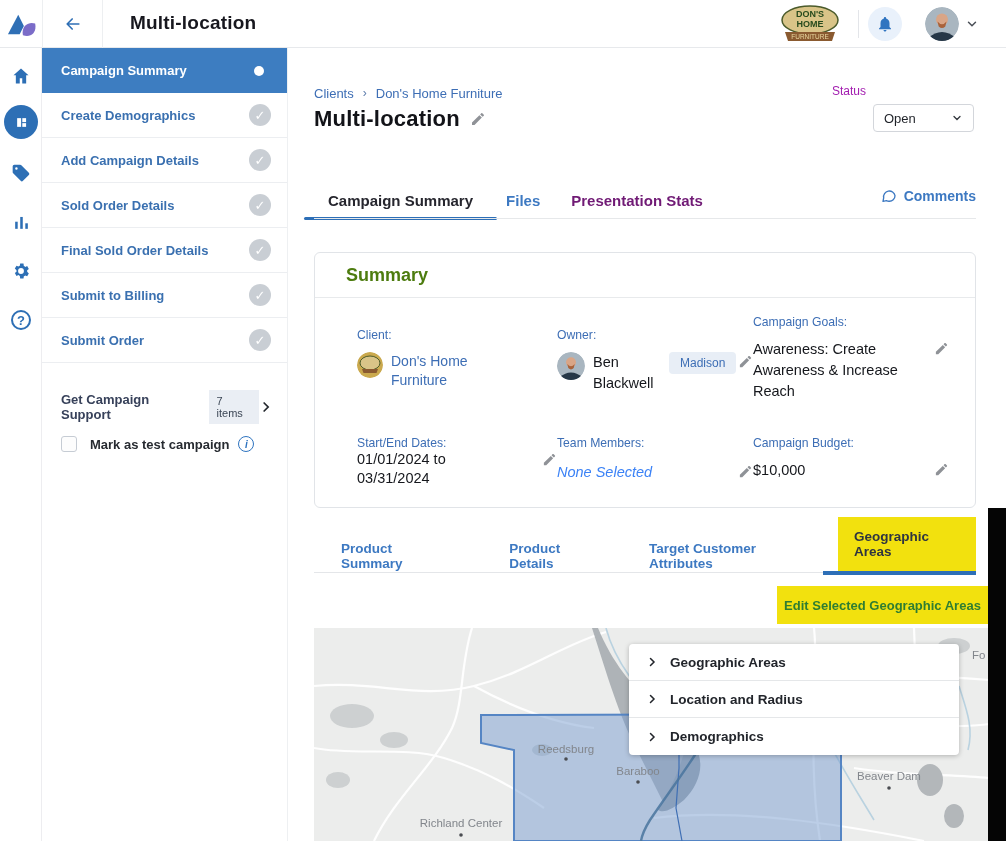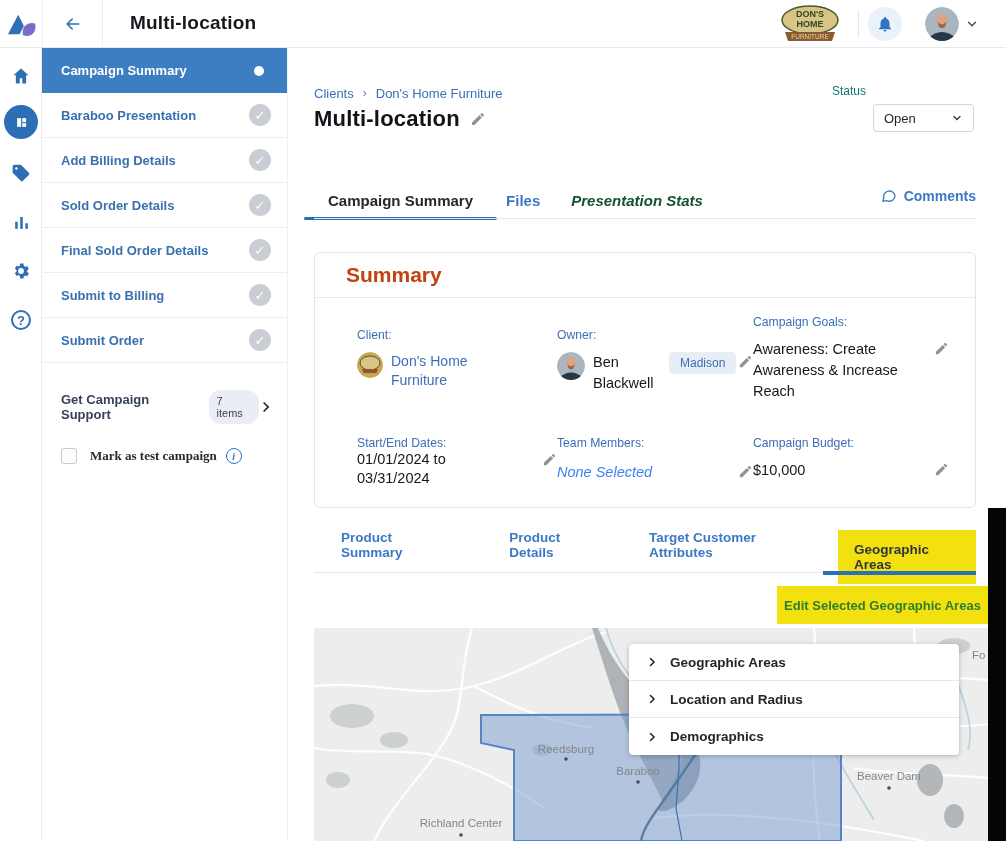--- a/index.html
+++ b/index.html
@@ -27,66 +27,66 @@
   
   .sidebar { position:absolute; left:42px; top:48px; width:246px; height:793px; background:#fff; border-right:1px solid #eef0f2; z-index:20; }
   .step { height:45px; display:flex; align-items:center; padding:0 16px 0 19px; border-bottom:1px solid #eceef1; cursor:pointer; }
   .step-label { font-size:13px; font-weight:600; color:#3a70b0; flex:1; }
   .step.active { background:#3d7dc1; border-bottom:none; }
   .step.active .step-label { color:#fff; }
   .dot { width:10px; height:10px; border-radius:50%; background:#fff; margin-right:7px; }
   .check { width:22px; height:22px; border-radius:50%; background:#c9ced4; color:#fff; font-size:13px; display:flex; align-items:center; justify-content:center; }
   .support { margin-top:27px; padding:0 14px 0 19px; display:flex; align-items:center; cursor:pointer; }
   .support-label { font-size:13px; font-weight:700; color:#37415a; }
-  .badge-items { margin-left:9px; background:#eaeef4; color:#3c4756; font-size:11px; padding:5px 8px; border-radius:12px; }
+  .badge-items { margin-left:9px; background:#eaeef4; color:#3c4756; font-size:11px; padding:5px 8px; border-radius:0; }
   .support-chev { margin-left:auto; }
-  .testrow { margin-top:24px; padding-left:19px; display:flex; align-items:flex-start;font-family:Liberation Serif, serif; }
+  .testrow { margin-top:12px; padding-left:19px; display:flex; align-items:flex-end; }
   .checkbox { width:16px; height:16px; border:1px solid #c6ccd4; border-radius:3px; background:#fdfdfd; cursor:pointer; }
   .test-label { margin-left:13px; font-size:13px; font-weight:600; color:#272b31; }
   .info-icon { margin-left:9px; width:16px; height:16px; border-radius:50%; border:1.6px solid #2f74c0; color:#2f74c0; font-size:10px; font-weight:700; font-style:italic; display:flex; align-items:center; justify-content:center; cursor:pointer; }
 
   
   .main { position:absolute; left:288px; top:48px; width:718px; height:793px; background:#fff; }
   .breadcrumb { position:absolute; left:26px; top:38px; font-size:13px; color:#3d6eb5; display:flex; align-items:flex-start; }
   .crumb { cursor:pointer; }
   .crumb-sep { margin:0 9px; font-size:12px; color:#5f7fae; }
   .page-title-row { position:absolute; left:26px; top:58px; display:flex; align-items:center; }
   .page-title { font-size:22px; font-weight:700; color:#121318; letter-spacing:.2px; }
   .pencil { margin-left:10px; cursor:pointer; display:inline-flex; }
   .status-wrap { position:absolute; left:544px; top:36px; width:142px; }
-  .status-label { font-size:12px; color:#0f766e; }
+  .status-label { font-size:12px; color:#a21caf; }
   .status-select { margin-top:6px; height:28px; border:1px solid #d3d6db; border-radius:4px; background:#fff; display:flex; align-items:center; justify-content:space-between; padding:0 10px; font-size:13px; color:#1f2228; cursor:pointer;margin-left:41px; }
 
   .tabs { position:absolute; left:26px; top:136px; width:662px; height:36px; }
   .tabs-inner { display:flex; align-items:center; height:33px; }
   .tab { font-size:15px; padding:0 14px; cursor:pointer; position:relative; height:33px; display:flex; align-items:center; }
   .tab.t-active { color:#26262e; font-weight:700; }
   .tab.t-blue { color:#3d79c2; font-weight:600; }
-  .tab.t-gray { color:#14532d; font-weight:600;font-style:italic; }
+  .tab.t-gray { color:#701a75; font-weight:600; }
   .tab.t-active::after { content:""; position:absolute; left:-10px; right:-10px; bottom:-3px; height:3px; border-radius:2px; background:#2d6fb7; }
   .tabs-divider { position:absolute; left:0; right:0; top:34px; height:1px; background:#e6e8ea; }
   .comments { position:absolute; right:0; top:4px; display:flex; align-items:center; gap:7px; color:#3d79c2; font-size:14px; font-weight:600; cursor:pointer; }
 
   
   .card { position:absolute; left:26px; top:204px; width:662px; height:256px; border:1px solid #e1e4e8; border-radius:6px; background:#fff; }
-  .card-header { height:45px; display:flex; align-items:center; padding-left:31px; font-size:21px; font-weight:700; color:#c2410c; border-bottom:1px solid #e8eaec; }
+  .card-header { height:45px; display:flex; align-items:center; padding-left:31px; font-size:18px; font-weight:700; color:#4d7c0f; border-bottom:1px solid #e8eaec; }
   .card-body { padding:30px 26px 0 42px; display:grid; grid-template-columns:200px 196px 1fr; row-gap:34px; }
   .f-label { font-size:12.2px; color:#3d6eb5; margin-bottom:10px; }
   .f-content { display:flex; align-items:flex-start; }
   .f-value { font-size:14.5px; color:#15171c; line-height:1.45; }
   .f-link { font-size:14px; color:#3d6eb5; line-height:1.35; cursor:pointer; }
   .mini-logo { width:26px; height:26px; border-radius:50%; overflow:hidden; flex:0 0 26px; margin-right:8px; }
   .owner-avatar { width:28px; height:28px; border-radius:50%; overflow:hidden; flex:0 0 28px; margin-right:8px; }
   .badge-city { background:#e8eef6; color:#3d6eb5; font-size:12px; padding:4px 11px; border-radius:4px; margin-left:8px; white-space:nowrap; }
   .f-pencil { margin-left:auto; cursor:pointer; display:inline-flex; padding-top:2px; }
   .italic-gray { font-style:italic; color:#3b82f6; }
 
   
   .subtabs { position:absolute; left:26px; top:482px; width:662px; height:45px; }
-  .subtabs-row { display:flex; align-items:flex-start; height:41px; }
+  .subtabs-row { display:flex; align-items:flex-end; height:41px; }
   .subtab { font-size:13.5px; font-weight:600; color:#3d79c2; cursor:pointer; }
   .st1 { margin-left:27px; } .st2 { margin-left:62px; } .st3 { margin-left:49px; }
   .subtab.st-active { margin-left:30px; background:#f2e10e; color:#2f3540; padding:12px 16px; }
   .subtabs .base-line { position:absolute; left:0; right:0; top:42px; height:1px; background:#e4e6e9; }
   .subtabs .active-line { position:absolute; left:509px; right:0; top:41px; height:3.5px; background:#2d6fb7; z-index:2; }
   .edit-link { position:absolute; left:489px; top:538px; width:211px; height:38px; background:#f2e10e; color:#2f7d32; font-size:13px; font-weight:600; display:flex; align-items:center; justify-content:center; cursor:pointer; }
 
   
   .map { position:absolute; left:26px; top:580px; width:675px; height:213px; overflow:hidden; background:#ecedec; cursor:grab; }
   .map svg.basemap { position:absolute; left:0; top:0; }
@@ -174,25 +174,25 @@
       <div class="q-circle">?</div>
     </div>
   </div>
 
   <div class="sidebar">
     <div class="step active">
       <span class="step-label">Campaign Summary</span>
       <span class="dot"></span>
     </div>
     <div class="step">
-      <span class="step-label">Baraboo Presentation</span>
-      <span class="check">✓</span>
-    </div>
-    <div class="step">
-      <span class="step-label">Add Billing Details</span>
+      <span class="step-label">Create Demographics</span>
+      <span class="check">✓</span>
+    </div>
+    <div class="step">
+      <span class="step-label">Add Campaign Details</span>
       <span class="check">✓</span>
     </div>
     <div class="step">
       <span class="step-label">Sold Order Details</span>
       <span class="check">✓</span>
     </div>
     <div class="step">
       <span class="step-label">Final Sold Order Details</span>
       <span class="check">✓</span>
     </div>

